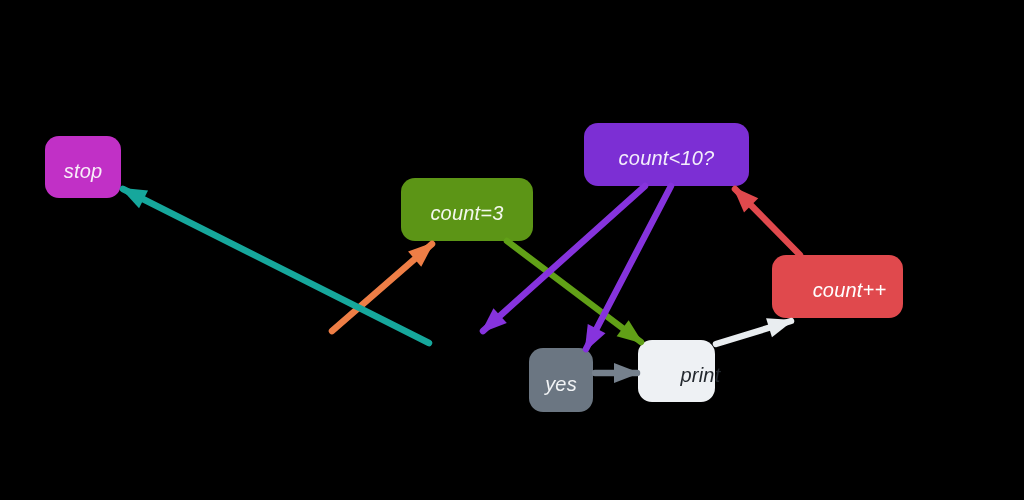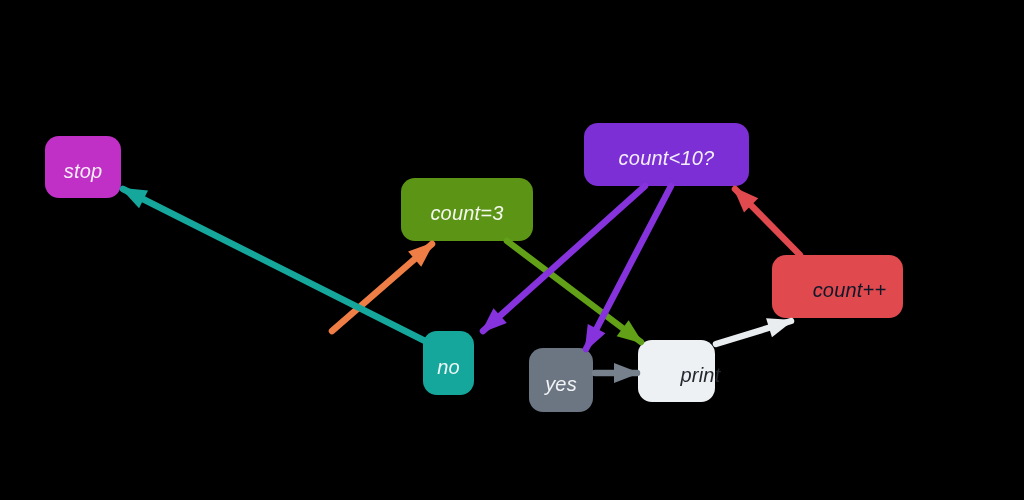--- a/index.html
+++ b/index.html
@@ -58,31 +58,28 @@
   <div class="nodes-layer">
       <div class="node" style="left: 45px; top: 136px; width: 76px; height: 62px; background: rgb(193, 48, 198);">
         <span class="node-label" style="color: rgb(248, 238, 248);">stop</span>
       </div>
       <div class="node" style="left: 401px; top: 178px; width: 132px; height: 63px; background: rgb(92, 149, 22);">
         <span class="node-label" style="color: rgb(243, 247, 238);">count=3</span>
       </div>
       <div class="node" style="left: 584px; top: 123px; width: 165px; height: 63px; background: rgb(124, 47, 212);">
         <span class="node-label" style="color: rgb(243, 238, 251);">count&lt;10?</span>
       </div>
-      <div class="node" style="left: 423px; top: 331px; width: 51px; height: 64px; background: rgb(22, 167, 156);">
-        <span class="node-label" style="color: rgb(238, 248, 247);">no</span>
-      </div>
       <div class="node" style="left: 529px; top: 348px; width: 64px; height: 64px; background: rgb(107, 118, 130);">
         <span class="node-label" style="color: rgb(242, 244, 246);">yes</span>
       </div>
       <div class="node" style="left: 638px; top: 340px; width: 77px; height: 62px; background: rgb(238, 241, 244); padding-left: 48px;">
         <span class="node-label" style="color: rgb(35, 40, 46);">print</span>
       </div>
       <div class="node" style="left: 772px; top: 255px; width: 131px; height: 63px; background: rgb(224, 73, 77);">
-        <span class="node-label" style="color: #0f172a; margin-left: 24px;">count++</span>
+        <span class="node-label" style="color: #ffffff; margin-left: 24px;">count++</span>
       </div>
     </div>
   <svg class="edges-layer" xmlns="http://www.w3.org/2000/svg" width="1024" height="500" viewBox="0 0 1024 500">
     <defs>
         <marker id="arrowhead-start-to-count-init" markerUnits="userSpaceOnUse" markerWidth="30" markerHeight="24" refX="23" refY="11" orient="auto" style="overflow:visible">
           <path d="M0,1 L26,11 L0,21 Z" fill="#ee7e46"></path>
         </marker>
         <marker id="arrowhead-no-to-stop" markerUnits="userSpaceOnUse" markerWidth="30" markerHeight="24" refX="23" refY="11" orient="auto" style="overflow:visible">
           <path d="M0,1 L26,11 L0,21 Z" fill="#16a79c"></path>
         </marker>

